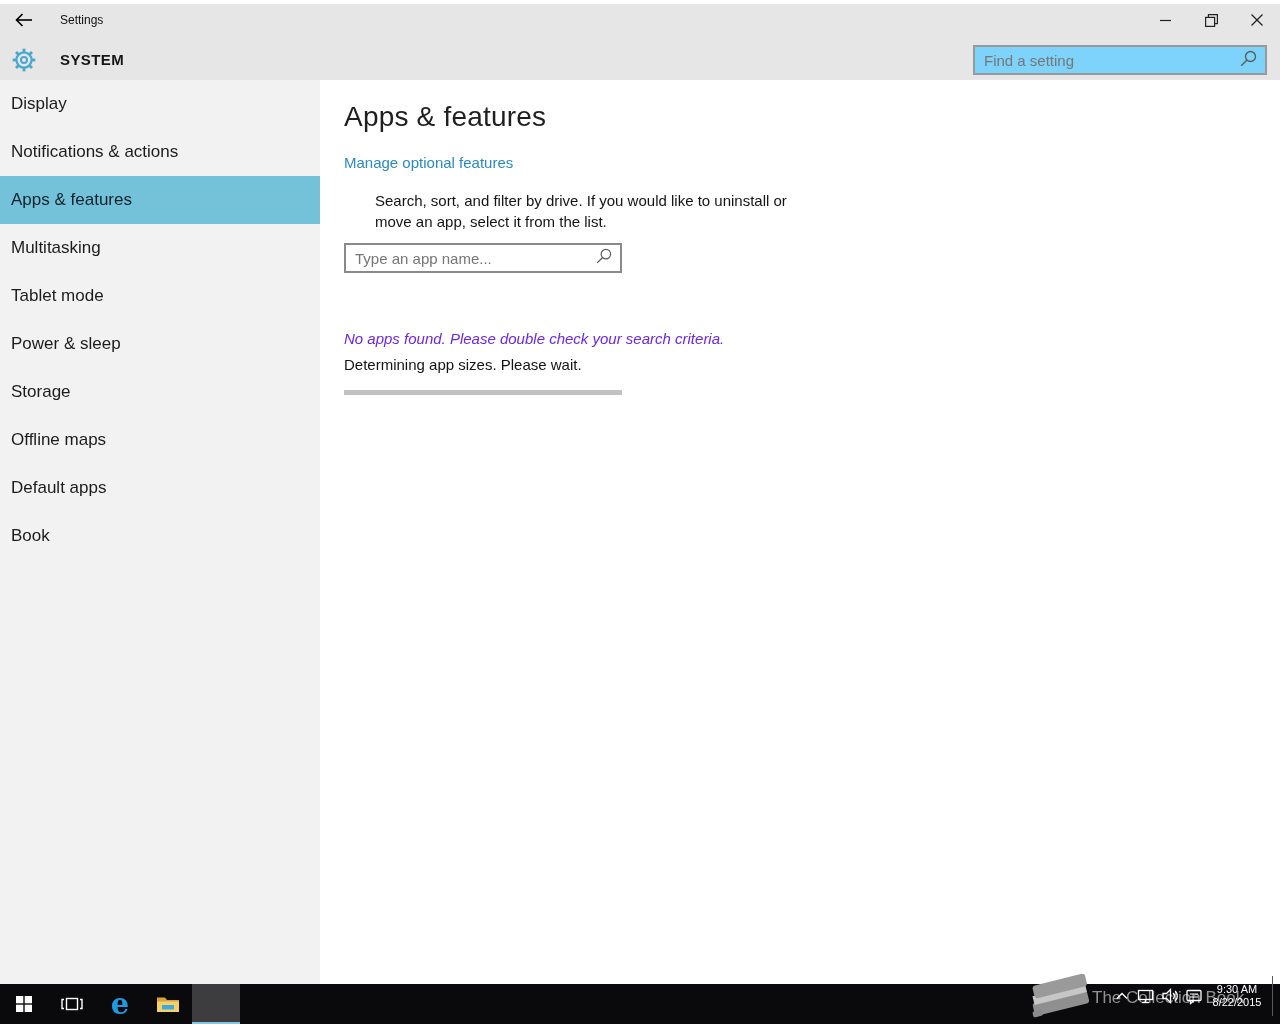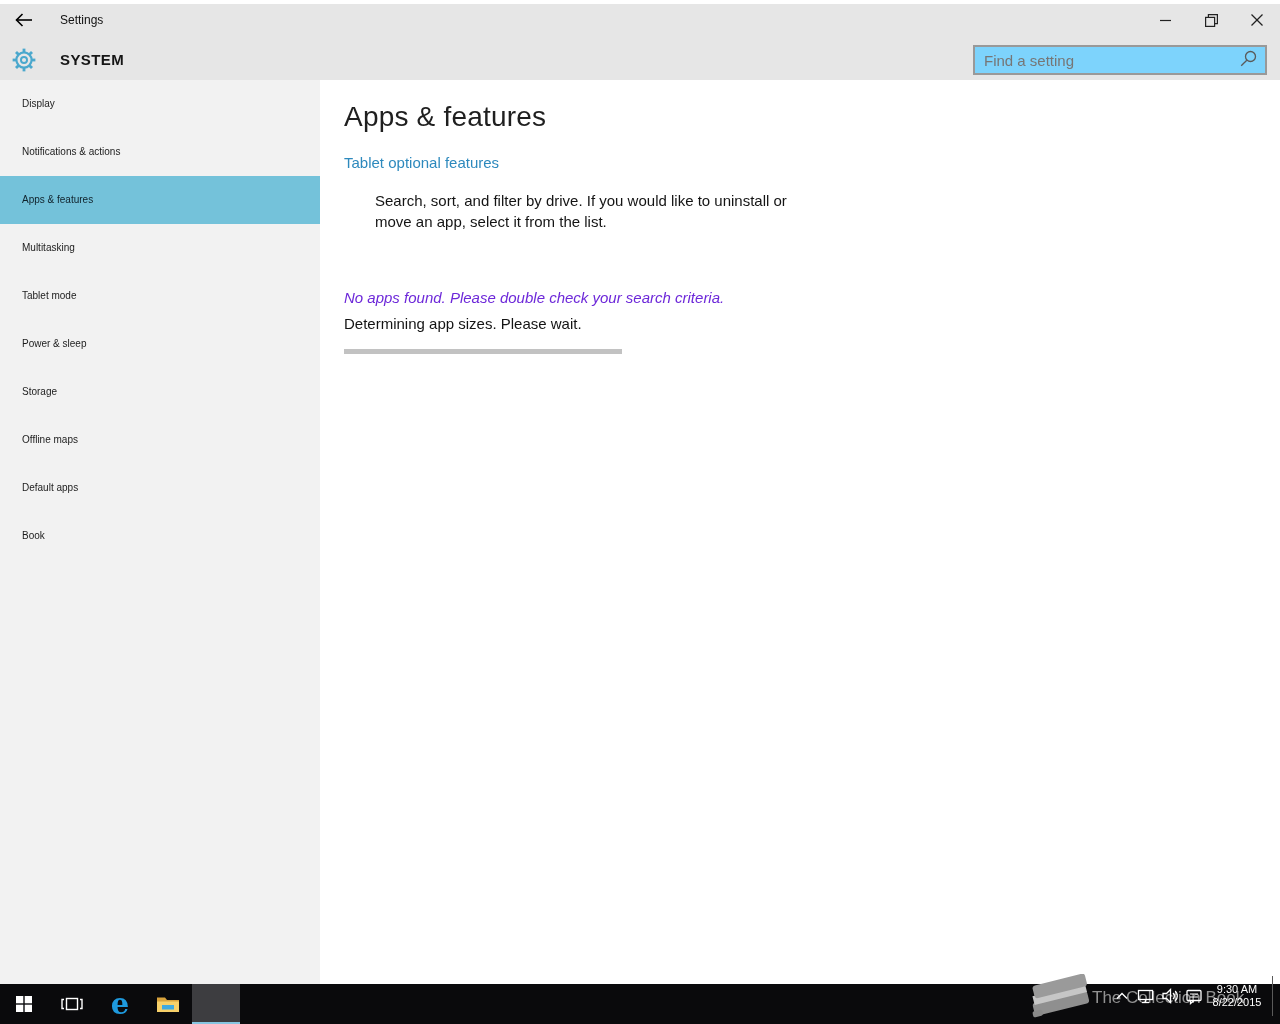--- a/index.html
+++ b/index.html
@@ -24,21 +24,21 @@
   .app-header{position:absolute;left:0;top:32px;width:1280px;height:48px;}
   .gear{position:absolute;left:11px;top:11px;}
   .page-title{position:absolute;left:60px;top:15px;font-size:15px;font-weight:700;letter-spacing:.4px;color:#161616;}
   .find-box{position:absolute;right:13px;top:9px;width:294px;height:30px;background:#7dd3fc;border:2px solid var(--input-border);display:flex;align-items:center;}
   .find-box input{flex:1;border:none;outline:none;background:transparent;font-family:"Liberation Sans",sans-serif;font-size:15px;color:#222;padding:0 6px 0 9px;}
   .find-box input::placeholder{color:var(--placeholder);}
   .find-box .mag{margin-right:8px;}
 
   
   .sidebar{position:absolute;left:0;top:80px;width:320px;height:904px;background:var(--sidebar-bg);}
-  .nav-item{height:48px;line-height:48px;padding-left:22px;font-size:10px;color:#1c1c1c;cursor:pointer;}
+  .nav-item{height:48px;line-height:48px;padding-left:11px;font-size:17px;color:#1c1c1c;cursor:pointer;}
   .nav-item.selected{background:var(--selected-bg);color:#10222b;}
 
   
   .main{position:absolute;left:320px;top:80px;width:960px;height:904px;background:#fff;padding-left:24px;}
   .h1{margin-top:21px;font-size:28px;font-weight:300;color:#1f1f1f;letter-spacing:.2px;}
   .manage-link{display:inline-block;margin-top:21px;font-size:15px;color:var(--link);text-decoration:none;cursor:pointer;}
   .desc{margin-top:18px;font-size:15px;line-height:21px;color:#141414;margin-left:31px;}
   .app-search{margin-top:11px;width:278px;height:30px;background:#fff;border:2px solid #8a8a8a;display:flex;align-items:center;}
   .app-search input{flex:1;border:none;outline:none;background:transparent;font-family:"Liberation Sans",sans-serif;font-size:15px;color:#222;padding:0 4px 0 9px;}
   .app-search input::placeholder{color:var(--placeholder);}
@@ -137,25 +137,34 @@
     <div class="nav-item">Tablet mode</div>
     <div class="nav-item">Power &amp; sleep</div>
     <div class="nav-item">Storage</div>
     <div class="nav-item">Offline maps</div>
     <div class="nav-item">Default apps</div>
     <div class="nav-item">Book</div>
   </nav>
 
   <main class="main">
     <h1 class="h1">Apps &amp; features</h1>
-    <a class="manage-link">Tablet optional features</a>
+    <a class="manage-link">Manage optional features</a>
     <p class="desc">
       <span>Search, sort, and filter by drive. If you would like to uninstall or</span><br>
       <span>move an app, select it from the list.</span>
     </p>
+    <div class="app-search">
+      <input type="text" placeholder="Type an app name..." style="">
+      <span class="mag">
+        <svg width="16" height="16" viewBox="0 0 17 17" fill="none" stroke="#5a5a5a" stroke-width="1.3">
+          <circle cx="10.5" cy="6.5" r="5"></circle>
+          <line x1="6.8" y1="10.3" x2="1.2" y2="15.8"></line>
+        </svg>
+      </span>
+    </div>
     <div class="status1">No apps found. Please double check your search criteria.</div>
     <div class="status2">Determining app sizes. Please wait.</div>
     <div class="progress"></div>
   </main>
 
   <div class="taskbar">
 
     <div class="watermark" style="width:1280px;">
       <span class="wm-book">
         <svg width="82" height="50" viewBox="0 0 82 50">

